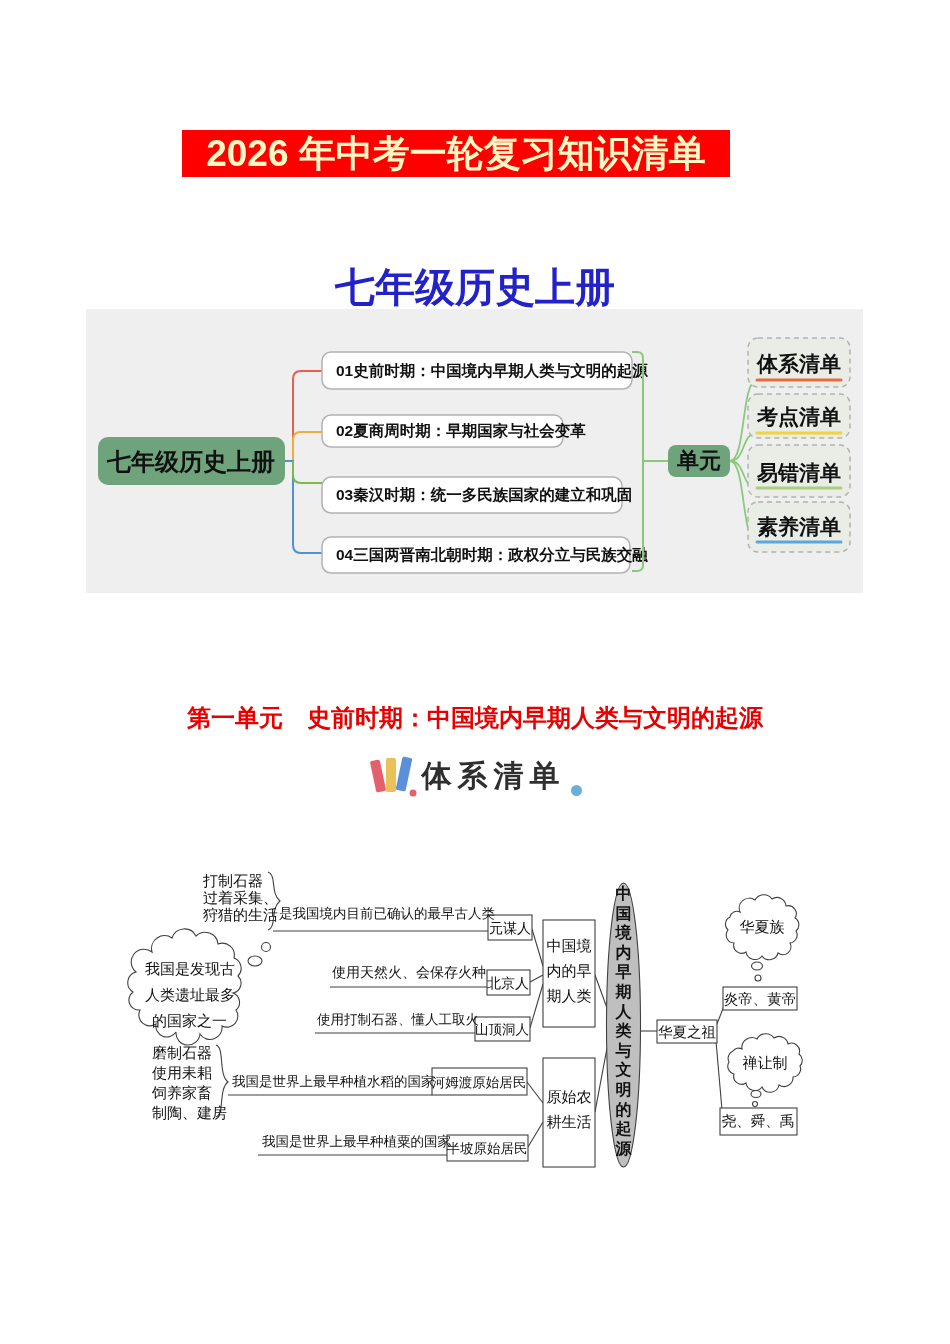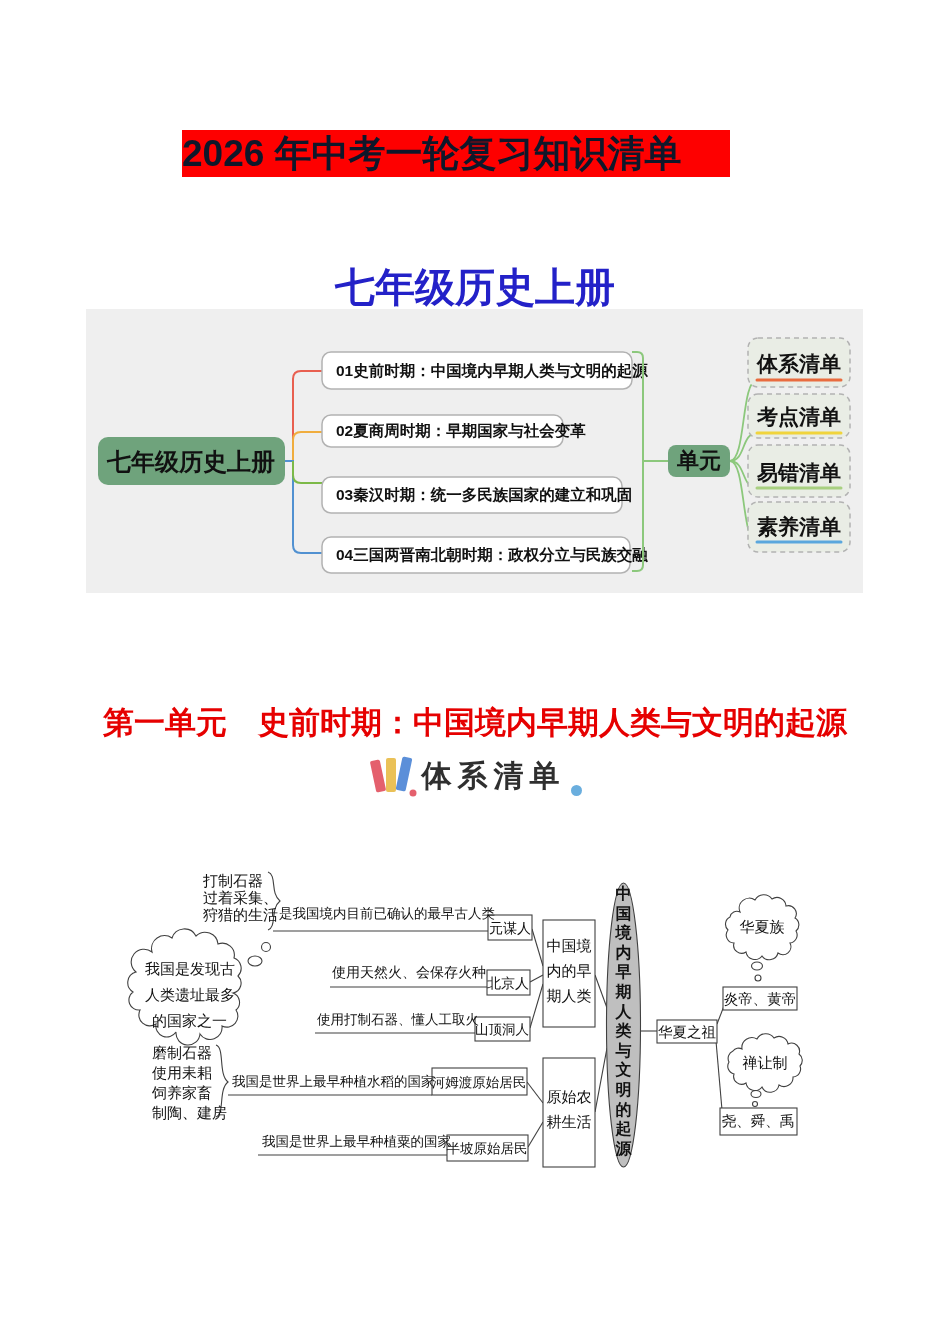--- a/index.html
+++ b/index.html
@@ -1,27 +1,27 @@
 <!DOCTYPE html>
 <html><head>
 <meta charset="utf-8">
 <style>
   html,body{margin:0;padding:0;background:#fff;}
   .page{position:relative;width:950px;height:1344px;background:#fff;overflow:hidden;
         font-family:"Liberation Sans",sans-serif;}
   .banner{position:absolute;left:182px;top:130px;width:548px;height:47px;
-          background:#fe0000;color:#0f172a;font-weight:bold;font-size:37px;
-          line-height:48px;text-align:left;white-space:nowrap;
+          background:#fe0000;color:#fef9c3;font-weight:bold;font-size:37px;
+          line-height:48px;text-align:center;white-space:nowrap;
           font-family:"Liberation Sans",sans-serif;}
   .subtitle{position:absolute;left:0;top:260px;width:100%;text-align:center;
             color:#2321c8;font-size:40px;font-weight:bold;
             font-family:"Liberation Serif",serif;}
   .panel{position:absolute;left:86px;top:309px;width:777px;height:284px;}
   .heading{position:absolute;left:0;top:702px;width:100%;text-align:center;
-           color:#e60000;font-size:31px;font-weight:bold;white-space:nowrap;
+           color:#e60000;font-size:24px;font-weight:bold;white-space:nowrap;
            font-family:"Liberation Serif",serif;}
   .listheader{position:absolute;left:0;top:752px;width:100%;display:flex;
               justify-content:center;align-items:center;gap:5px;}
   .listheader .title{font-size:30px;font-weight:bold;color:#2f2f2f;
                      letter-spacing:6px;font-family:"Liberation Serif",serif;}
   .bluedot{width:11px;height:11px;border-radius:50%;background:#6aaede;
            align-self:flex-end;margin-bottom:4px;}
   .mm2{position:absolute;left:100px;top:860px;}
   svg text{font-family:"Liberation Serif",serif;fill:#111;}
   svg .mm1txt{font-family:"Liberation Sans",sans-serif;font-weight:bold;}

